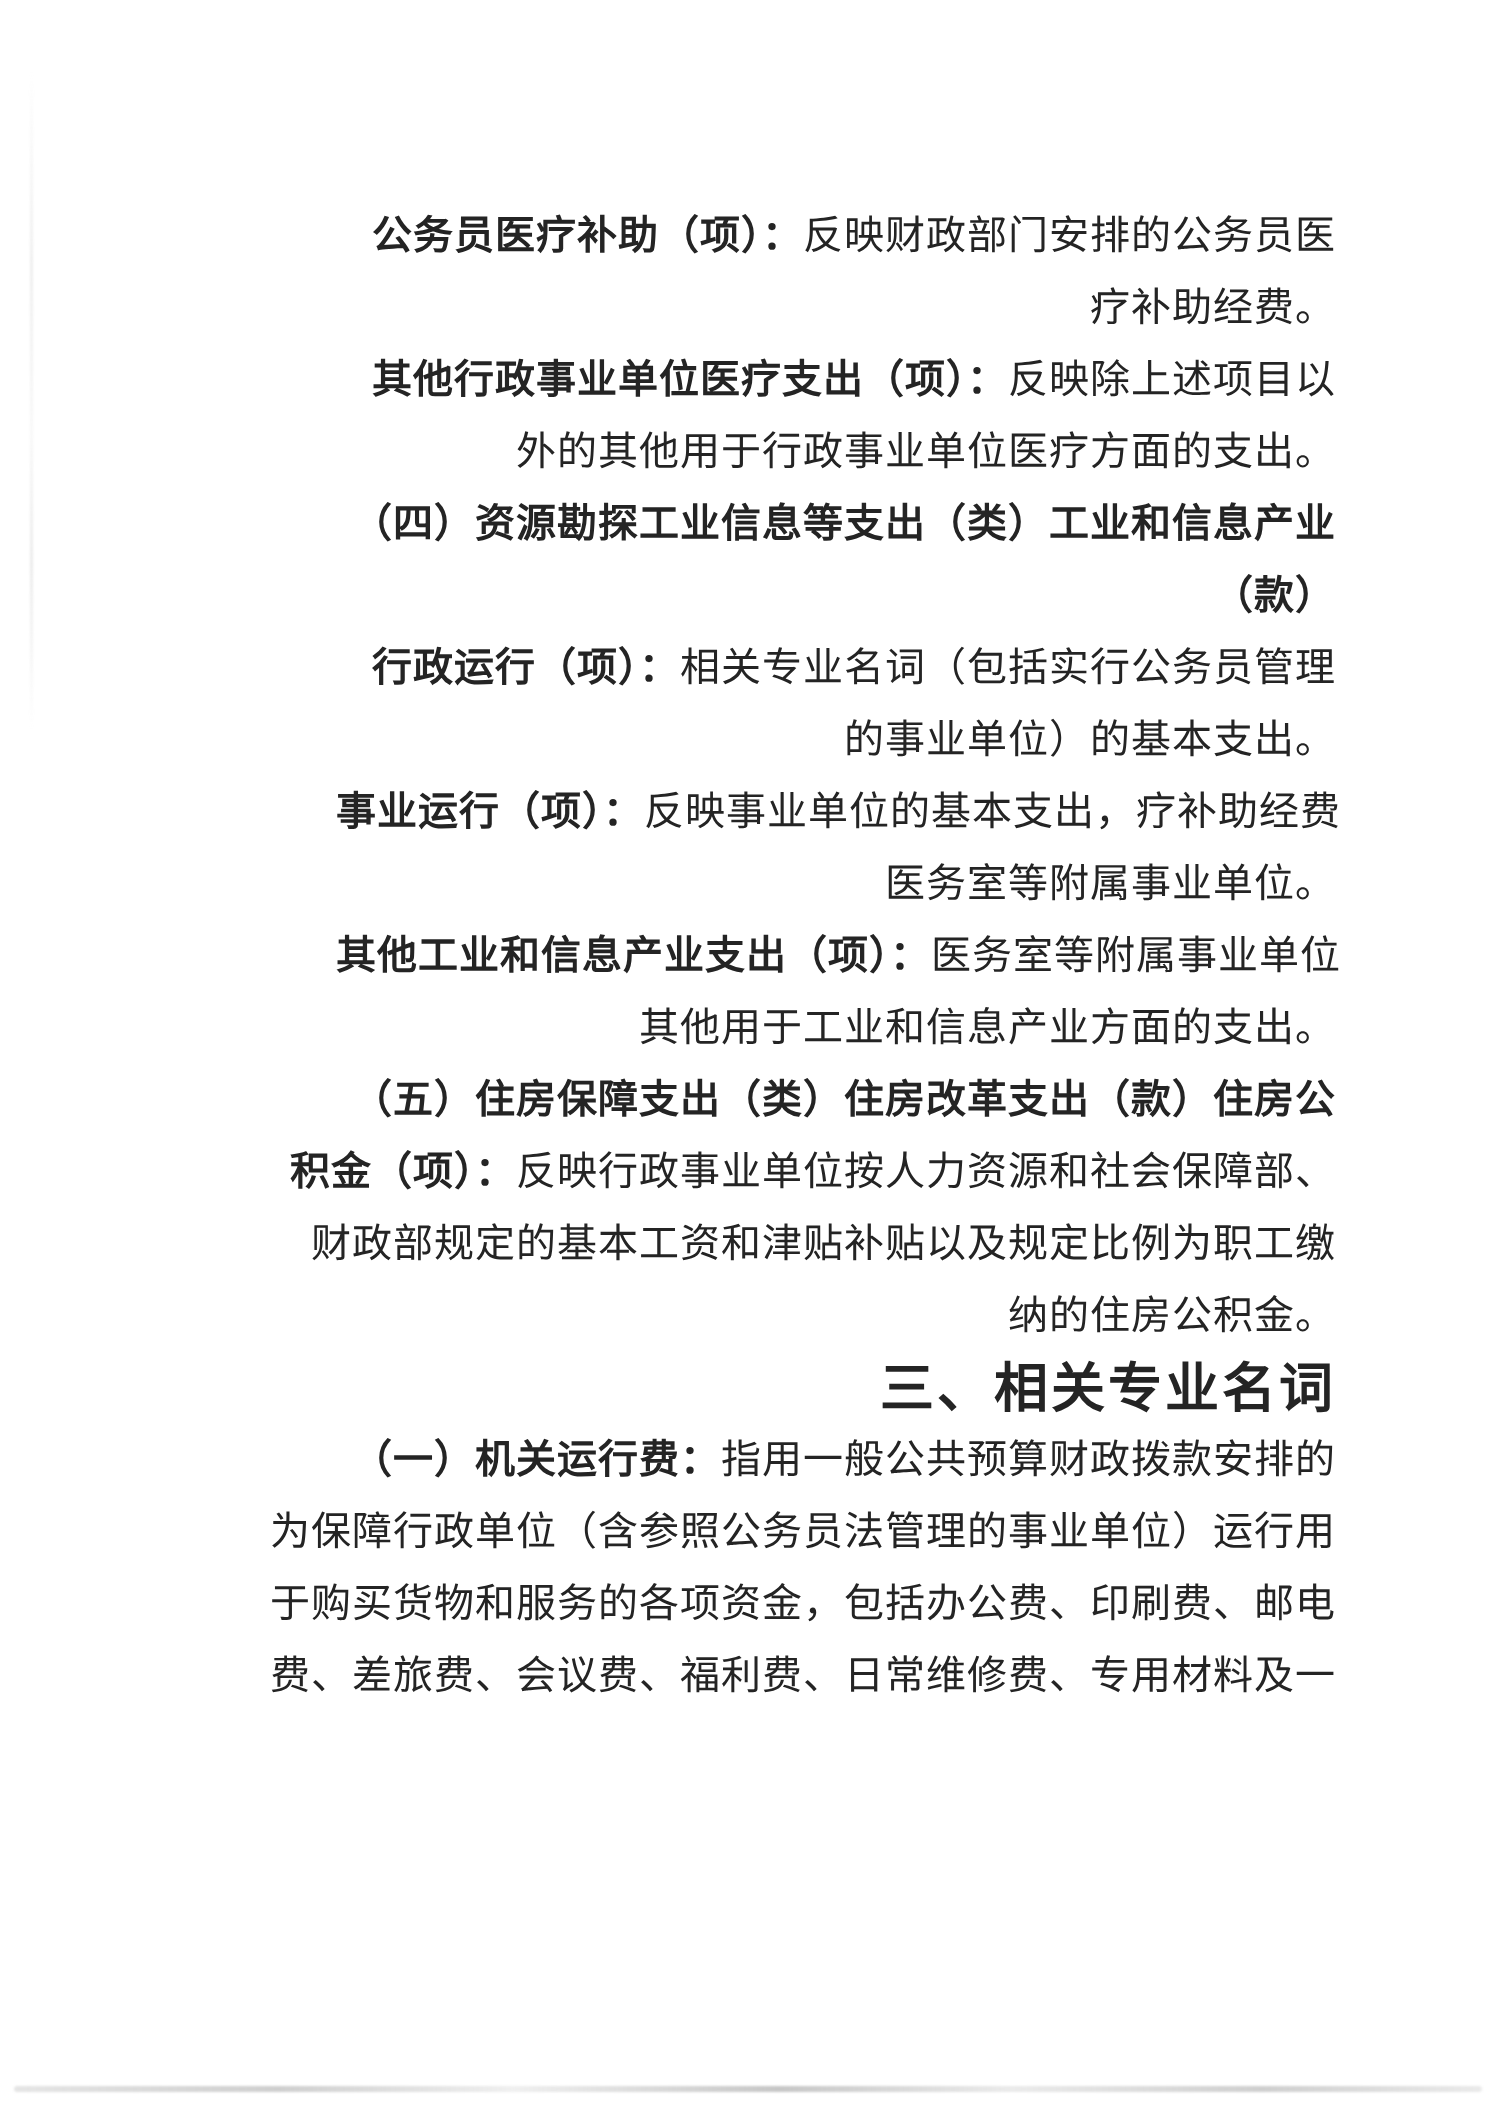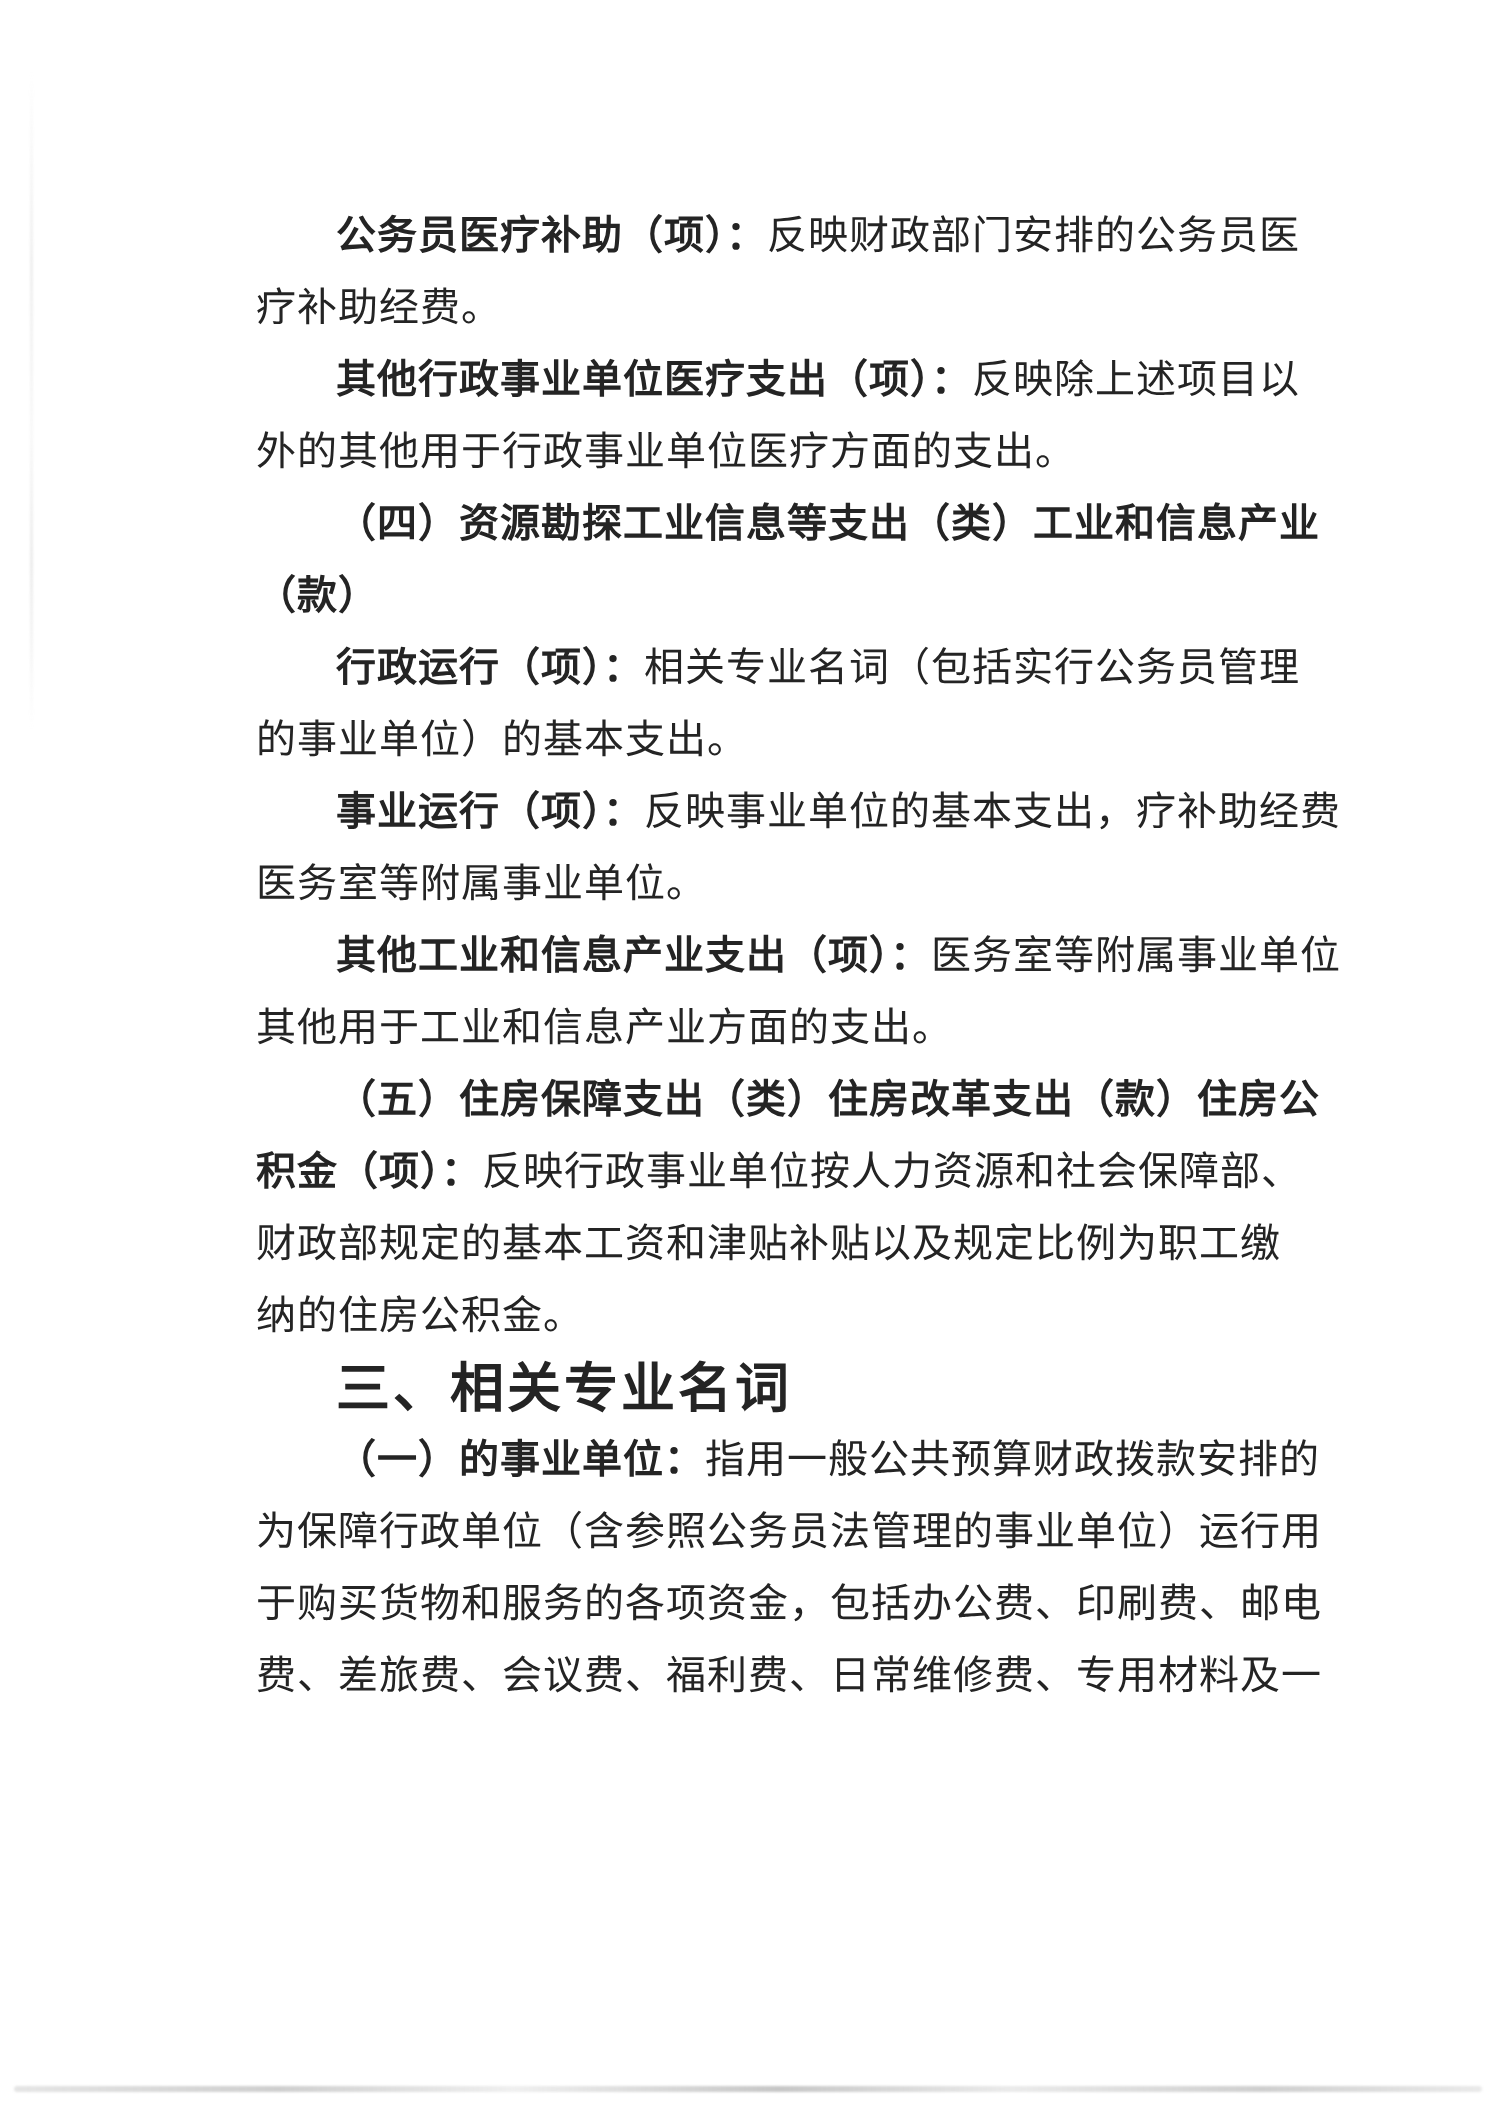--- a/index.html
+++ b/index.html
@@ -16,20 +16,21 @@
     background: #ffffff;
     overflow: hidden;
     font-family: "Liberation Serif", serif;
   }
   .text-block {
     position: absolute;
     left: 256px;
     top: 200px;
     width: 1080px;
     color: #242424;
+    text-align: right;
   }
   .line {
     height: 72px;
     line-height: 72px;
     font-size: 40px;
     letter-spacing: 1px;
     white-space: nowrap;
     font-family: "Liberation Serif", serif;
   }
   .line.indent { padding-left: 80px; }
@@ -89,19 +90,19 @@
       <div class="line"><span>的事业单位）的基本支出。</span></div>
       <div class="line indent"><span class="lead">事业运行（项）：</span><span>反映事业单位的基本支出，疗补助经费</span></div>
       <div class="line"><span>医务室等附属事业单位。</span></div>
       <div class="line indent"><span class="lead">其他工业和信息产业支出（项）：</span><span>医务室等附属事业单位</span></div>
       <div class="line"><span>其他用于工业和信息产业方面的支出。</span></div>
       <div class="line indent"><span class="lead">（五）住房保障支出（类）住房改革支出（款）住房公</span></div>
       <div class="line"><span class="lead">积金（项）：</span><span>反映行政事业单位按人力资源和社会保障部、</span></div>
       <div class="line"><span>财政部规定的基本工资和津贴补贴以及规定比例为职工缴</span></div>
       <div class="line"><span>纳的住房公积金。</span></div>
       <div class="line indent heading-line"><span class="lead">三、相关专业名词</span></div>
-      <div class="line indent"><span class="lead">（一）的事业单位：</span><span>指用一般公共预算财政拨款安排的</span></div>
+      <div class="line indent"><span class="lead">（一）机关运行费：</span><span>指用一般公共预算财政拨款安排的</span></div>
       <div class="line"><span>为保障行政单位（含参照公务员法管理的事业单位）运行用</span></div>
       <div class="line"><span>于购买货物和服务的各项资金，包括办公费、印刷费、邮电</span></div>
       <div class="line"><span>费、差旅费、会议费、福利费、日常维修费、专用材料及一</span></div>
     </div>
   <div class="scan-bottom"></div>
 </div>
 
 </body></html>

